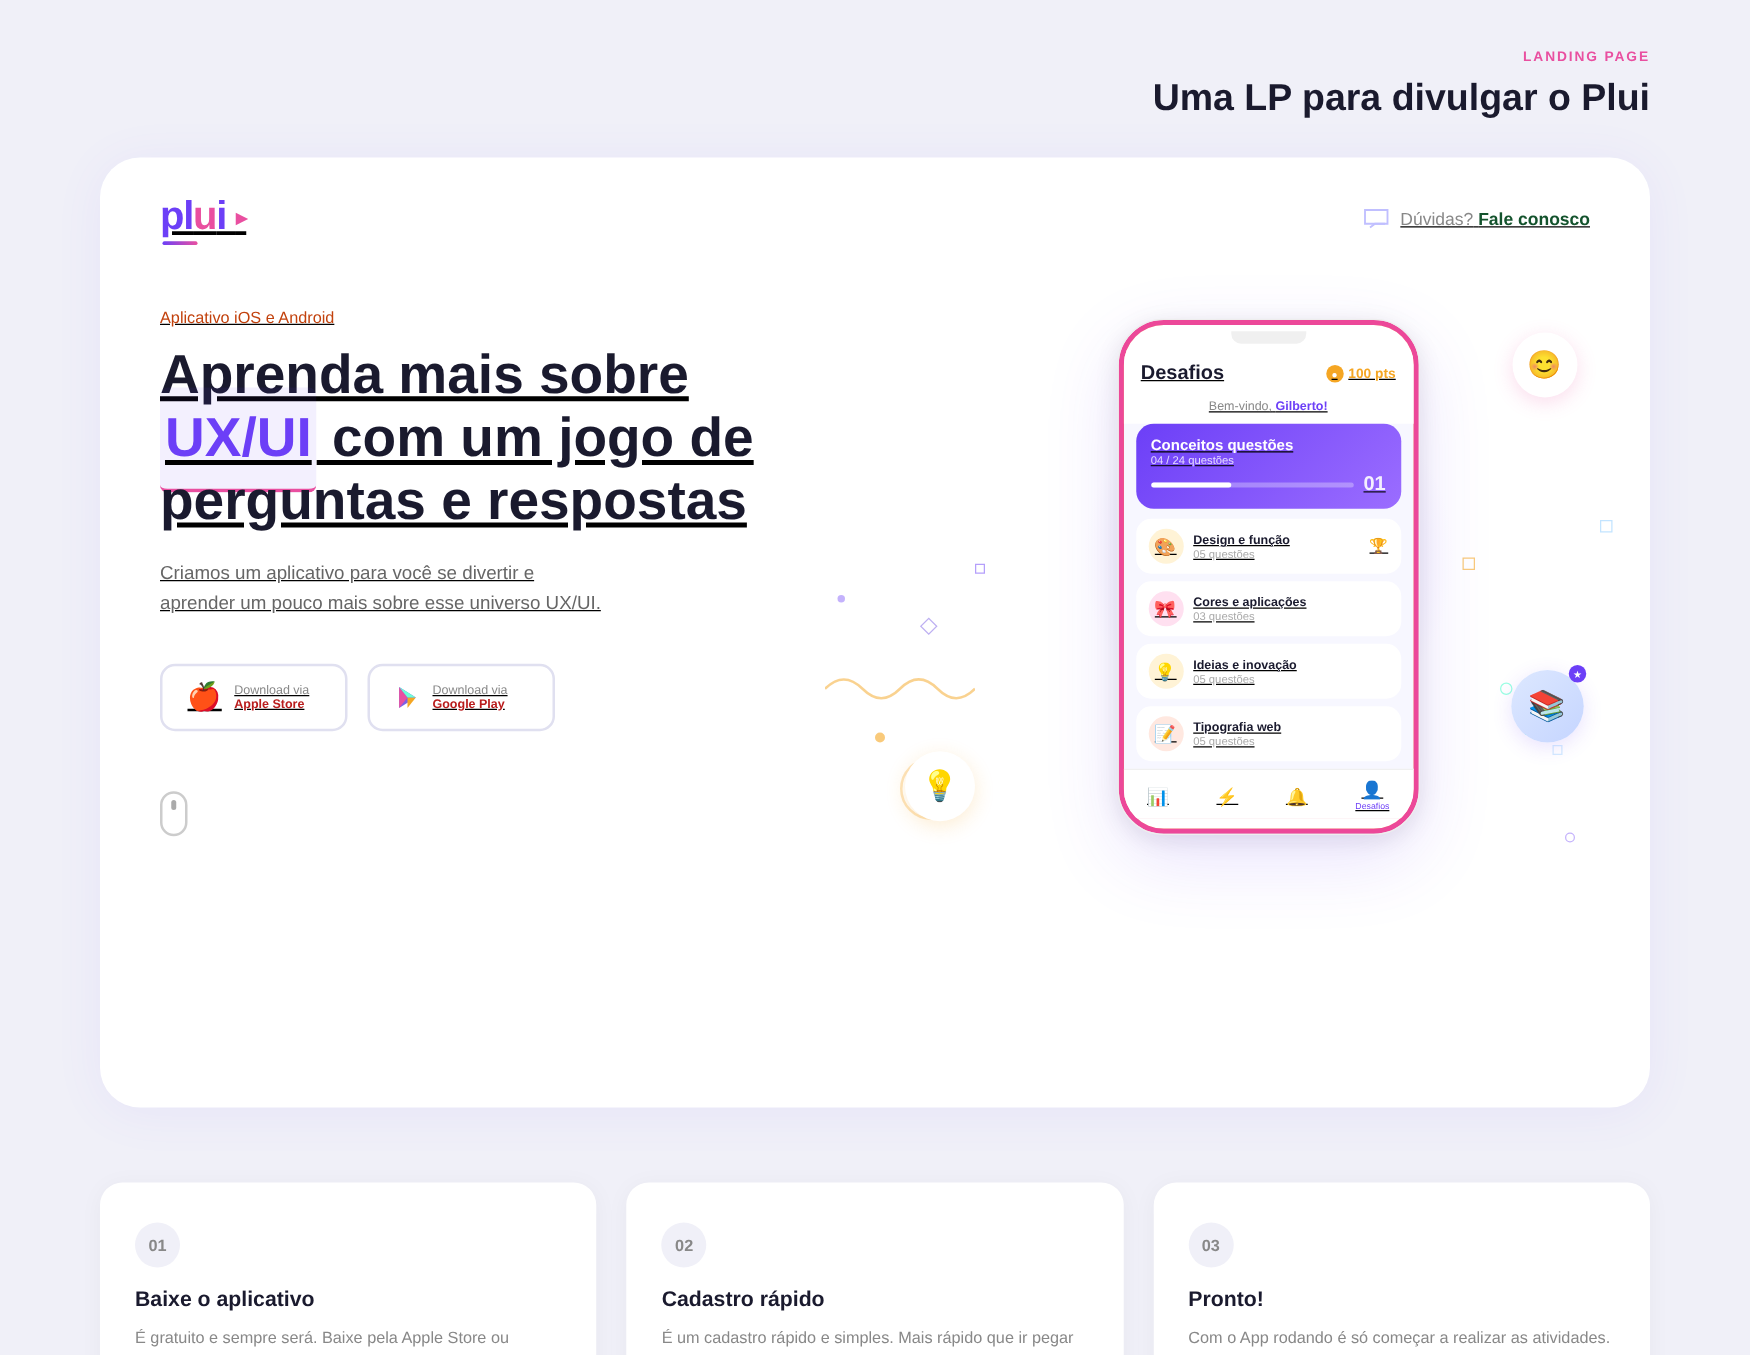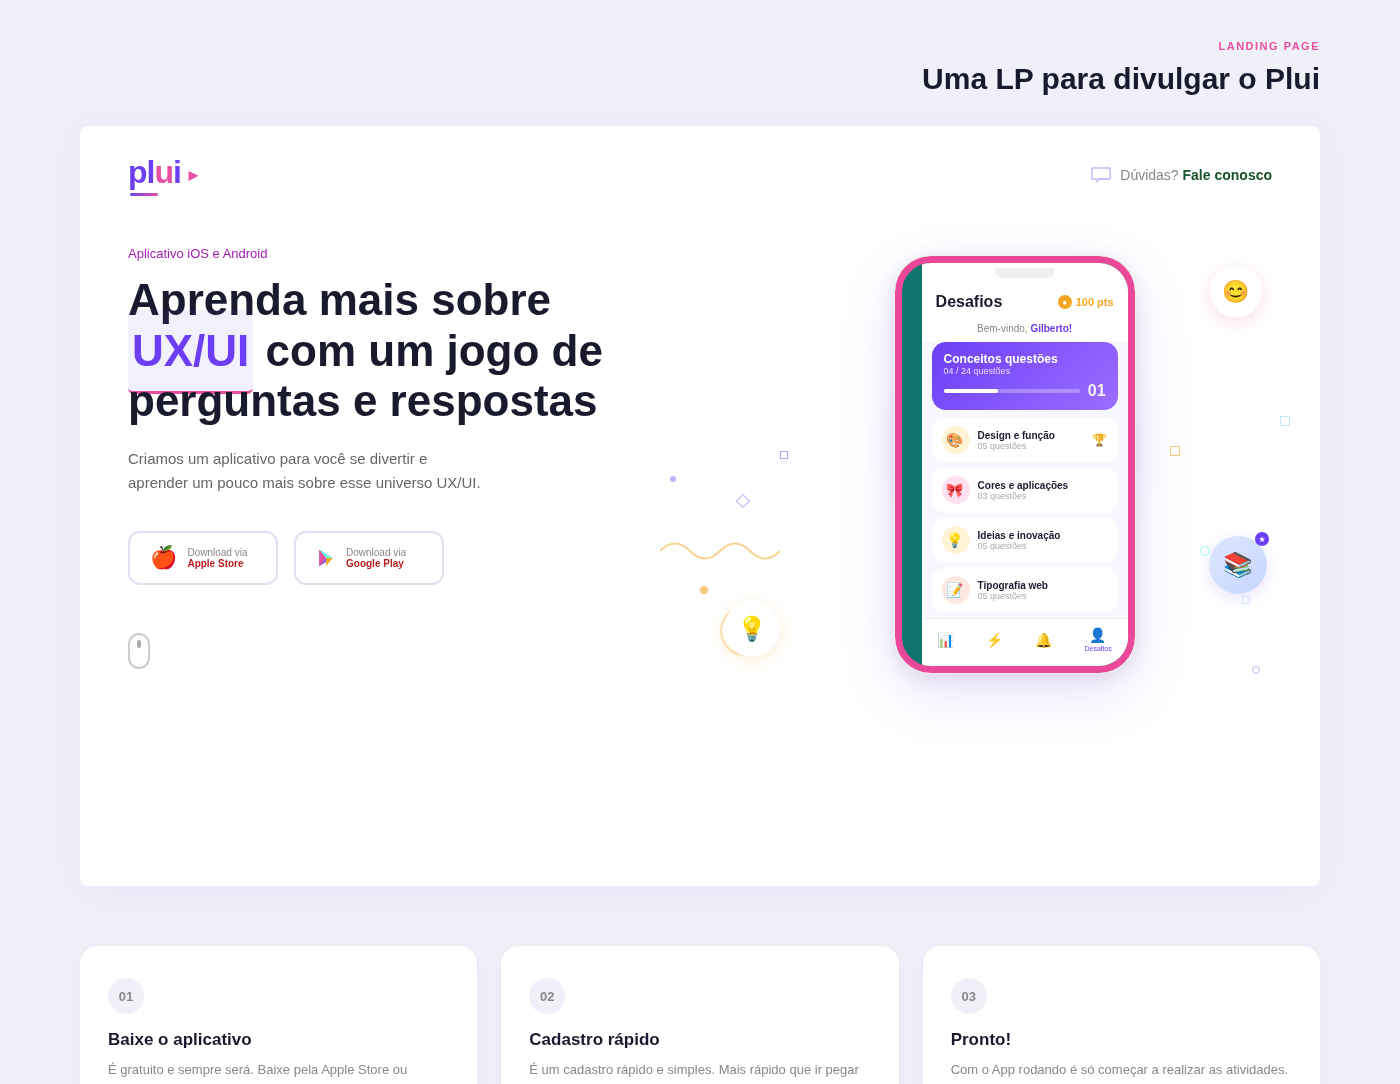--- a/index.html
+++ b/index.html
@@ -27,25 +27,26 @@
     .page-title {
       font-size: 30px;
       font-weight: 800;
       color: #1a1a2e;
     }
 
     
     .main-card {
       margin: 20px 80px;
       background: #fff;
-      border-radius: 8px;
+      border-radius: 32px;
       min-height: 760px;
       position: relative;
       overflow: hidden;
       box-shadow: 0 4px 40px rgba(120,80,255,0.07);
+      text-decoration: underline;
     }
 
     
     .card-nav {
       display: flex;
       align-items: center;
       justify-content: space-between;
       padding: 28px 48px 0;
     }
     .plui-logo {
@@ -100,21 +101,21 @@
       flex: 0 0 45%;
       max-width: 45%;
       display: flex;
       justify-content: center;
       align-items: flex-start;
       position: relative;
       min-height: 480px;
     }
 
     .app-tag {
-      color: #a21caf;
+      color: #c2410c;
       font-size: 13px;
       font-weight: 500;
       margin-bottom: 14px;
     }
 
     .hero-headline {
       font-size: 44px;
       font-weight: 900;
       line-height: 1.15;
       color: #1a1a2e;
@@ -199,29 +200,28 @@
       background: radial-gradient(circle, rgba(180,150,255,0.25) 0%, transparent 70%);
       border-radius: 50%;
       top: 60px;
       left: 50%;
       transform: translateX(-50%);
       z-index: 0;
     }
     .phone-mockup {
       position: relative;
       z-index: 2;
-      background: #0f766e;
+      background: #ef4444;
       border-radius: 36px;
       width: 240px;
       box-shadow: 0 20px 60px rgba(108,63,247,0.15), 0 4px 20px rgba(0,0,0,0.1);
       overflow: hidden;
-      border: 7px solid #ec4899;
+      border: 4px solid #ec4899;
       outline: 1.5px solid #eee;
       margin-top: 20px;
-      padding-left: 20px;
     }
     .phone-status-bar {
       height: 20px;
       background: #fff;
       display: flex;
       align-items: center;
       justify-content: center;
     }
     .phone-notch {
       width: 60px;

